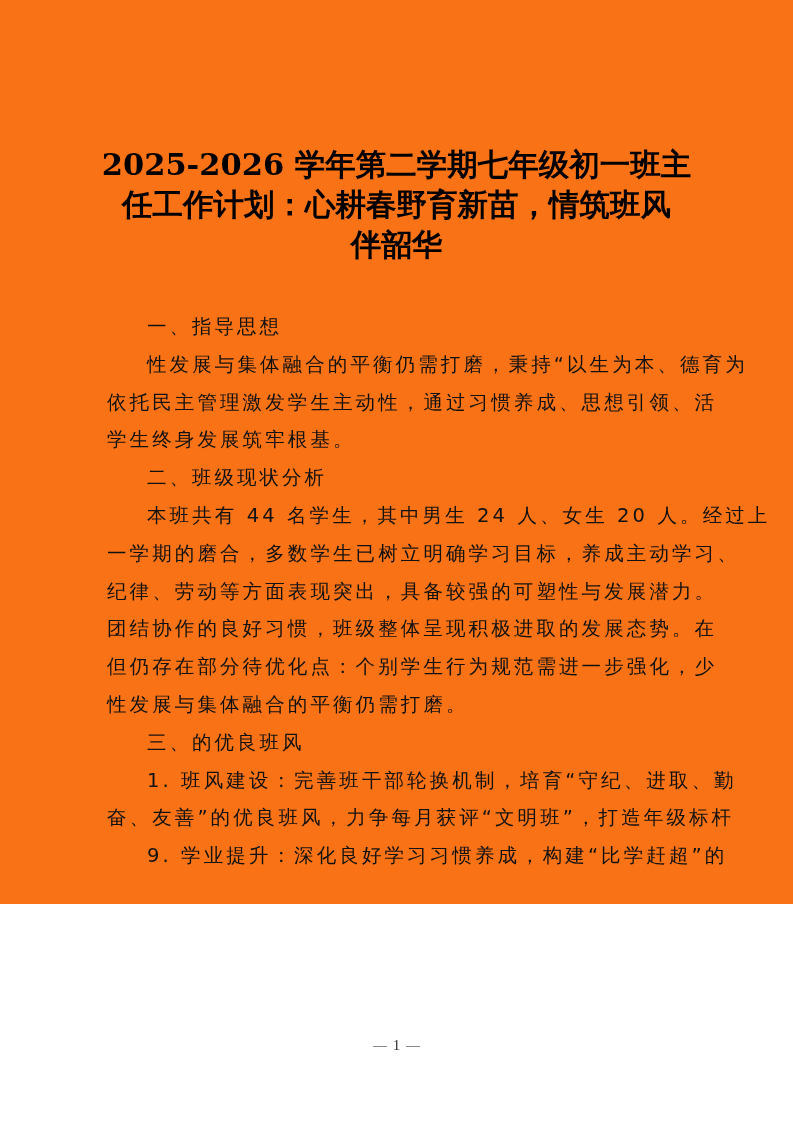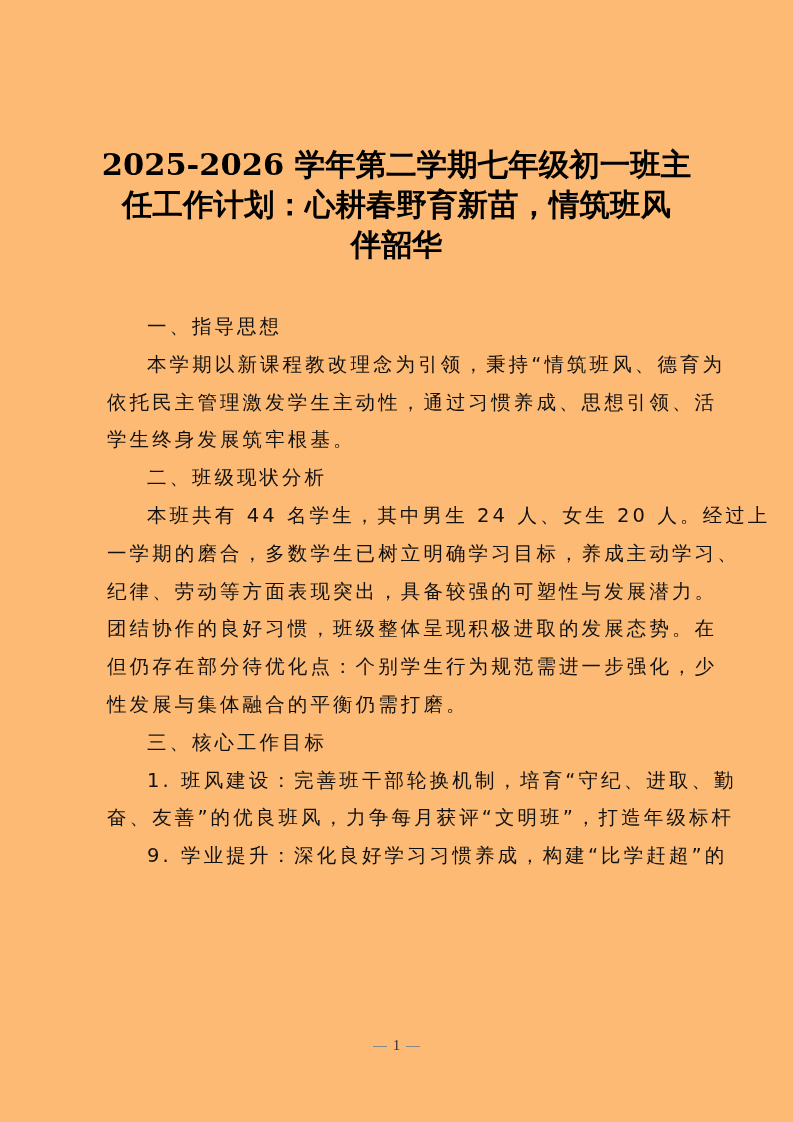--- a/index.html
+++ b/index.html
@@ -11,22 +11,22 @@
       width: 793px;
       height: 1122px;
       position: relative;
       overflow: hidden;
       color: #111111;
     }
     .page {
       position: absolute;
       left: 0; top: 0;
       width: 793px;
-      height: 1122px;
-      background: #fdba74;
+      height: 904px;
+      background: #f97316;
     }
     .title {
       position: absolute;
       left: 100px;
       top: 144px;
       width: 593px;
       text-align: center;
       font-family: "DejaVu Serif", "Liberation Serif", serif;
       font-weight: bold;
       font-size: 30.5px;
@@ -92,33 +92,33 @@
 
   <div class="title">
     <span class="line">2025-2026 学年第二学期七年级初一班主</span>
     <span class="line">任工作计划：心耕春野育新苗，情筑班风</span>
     <span class="line">伴韶华</span>
   </div>
 
   <div class="body">
 
     <span class="row indent heading">一、指导思想</span>
-    <span class="row indent">本学期以新课程教改理念为引领，秉持“情筑班风、德育为</span>
+    <span class="row indent">性发展与集体融合的平衡仍需打磨，秉持“以生为本、德育为</span>
     <span class="row">依托民主管理激发学生主动性，通过习惯养成、思想引领、活</span>
     <span class="row last">学生终身发展筑牢根基。</span>
 
     <span class="row indent heading">二、班级现状分析</span>
     <span class="row indent">本班共有 44 名学生，其中男生 24 人、女生 20 人。经过上</span>
     <span class="row">一学期的磨合，多数学生已树立明确学习目标，养成主动学习、</span>
     <span class="row">纪律、劳动等方面表现突出，具备较强的可塑性与发展潜力。</span>
     <span class="row">团结协作的良好习惯，班级整体呈现积极进取的发展态势。在</span>
     <span class="row">但仍存在部分待优化点：个别学生行为规范需进一步强化，少</span>
     <span class="row last">性发展与集体融合的平衡仍需打磨。</span>
 
-    <span class="row indent heading">三、核心工作目标</span>
+    <span class="row indent heading">三、的优良班风</span>
     <span class="row indent">1. 班风建设：完善班干部轮换机制，培育“守纪、进取、勤</span>
     <span class="row">奋、友善”的优良班风，力争每月获评“文明班”，打造年级标杆</span>
     <span class="row indent">9. 学业提升：深化良好学习习惯养成，构建“比学赶超”的</span>
   </div>
 
   <div class="footer">
     <span class="dash"></span><span>1</span><span class="dash"></span>
   </div>
 
 </div>

